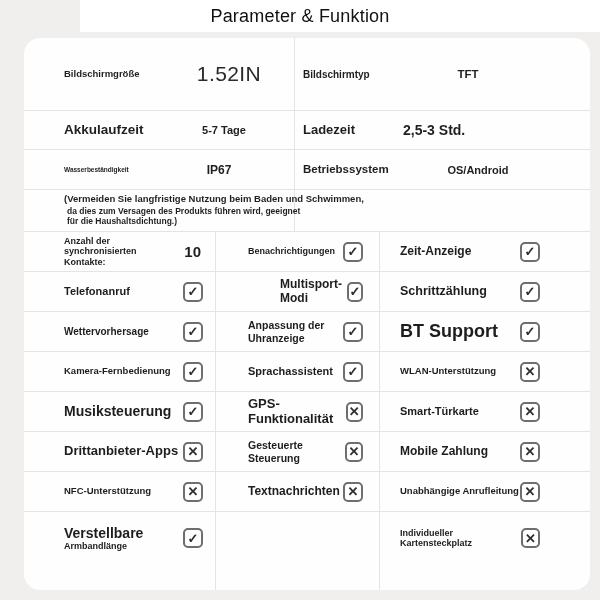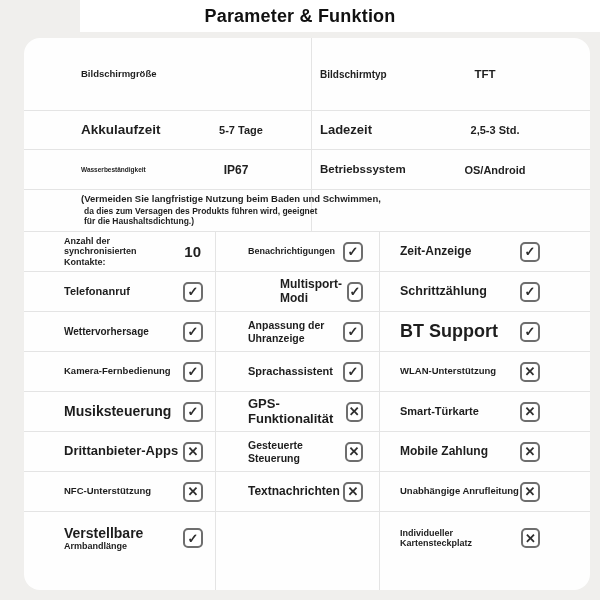--- a/index.html
+++ b/index.html
@@ -6,42 +6,42 @@
   body{
     width:600px;height:600px;position:relative;overflow:hidden;
     background:var(--page-bg,#f0efed);
     font-family:"Liberation Sans",sans-serif;
     color:var(--text,#1f1f1f);
     -webkit-font-smoothing:antialiased;
   }
   .title-band{position:absolute;left:80px;top:0;right:0;height:32px;background:#ffffff;}
   .page-title{
     position:absolute;top:6px;left:0;width:600px;text-align:center;
-    font-size:18px;font-weight:bold;letter-spacing:.2px;color:#111;
+    font-size:18px;font-weight:normal;letter-spacing:.2px;color:#111;
   }
   .card{
     position:absolute;left:24px;top:38px;width:566px;height:552px;
     background:var(--card-bg,#fefefe);border-radius:16px;
   }
   
-  .spec-row{display:flex;border-bottom:1px solid var(--divider,#e4e4e4);box-sizing:border-box;padding-left:17px;}
+  .spec-row{display:flex;border-bottom:1px solid var(--divider,#e4e4e4);box-sizing:border-box;}
   .cell-left{width:271px;border-right:1px solid var(--divider,#e4e4e4);display:flex;align-items:center;box-sizing:border-box;padding-left:40px;}
   .cell-right{flex:1;display:flex;align-items:center;box-sizing:border-box;padding-left:8px;}
   .lbl{font-weight:bold;line-height:1.1;}
   .val{font-weight:bold;}
   .r1{height:73px;}
   .r1 .cell-left .lbl{font-size:9.5px;width:100px;}
   .r1 .cell-left .val{font-size:21px;font-weight:400;width:130px;text-align:center;letter-spacing:.4px;color:#2a2a2a;}
   .r1 .cell-right .lbl{font-size:10px;width:100px;}
   .r1 .cell-right .val{font-size:11.5px;width:130px;text-align:center;}
   .r2{height:39px;}
   .r2 .cell-left .lbl{font-size:13.5px;width:100px;}
   .r2 .cell-left .val{font-size:11px;width:120px;text-align:center;}
   .r2 .cell-right .lbl{font-size:13px;width:100px;}
-  .r2 .cell-right .val{font-size:11px;width:150px;text-align:center;}
+  .r2 .cell-right .val{font-size:14px;width:150px;text-align:left;}
   .r3{height:40px;}
   .r3 .cell-left .lbl{font-size:6.5px;width:100px;}
   .r3 .cell-left .val{font-size:12px;width:110px;text-align:center;}
   .r3 .cell-right .lbl{font-size:11.5px;width:100px;}
   .r3 .cell-right .val{font-size:11px;width:150px;text-align:center;}
   
   .note-row{height:42px;}
   .note-row .cell-left{position:relative;padding-left:0;overflow:visible;}
   .note-row .cell-right{position:relative;padding-left:0;}
   .note-l1{position:absolute;left:40px;top:3px;font-size:9.5px;font-weight:bold;white-space:nowrap;z-index:2;}
@@ -78,20 +78,21 @@
 <body>
 
 <div class="title-band"></div>
 <div class="page-title">Parameter &amp; Funktion</div>
 
 <div class="card">
 
   <div class="spec-row r1">
     <div class="cell-left">
       <span class="lbl">Bildschirmgröße</span>
+      <span class="val">1.52IN</span>
     </div>
     <div class="cell-right">
       <span class="lbl">Bildschirmtyp</span>
       <span class="val">TFT</span>
     </div>
   </div>
 
   <div class="spec-row r2">
     <div class="cell-left">
       <span class="lbl">Akkulaufzeit</span>

